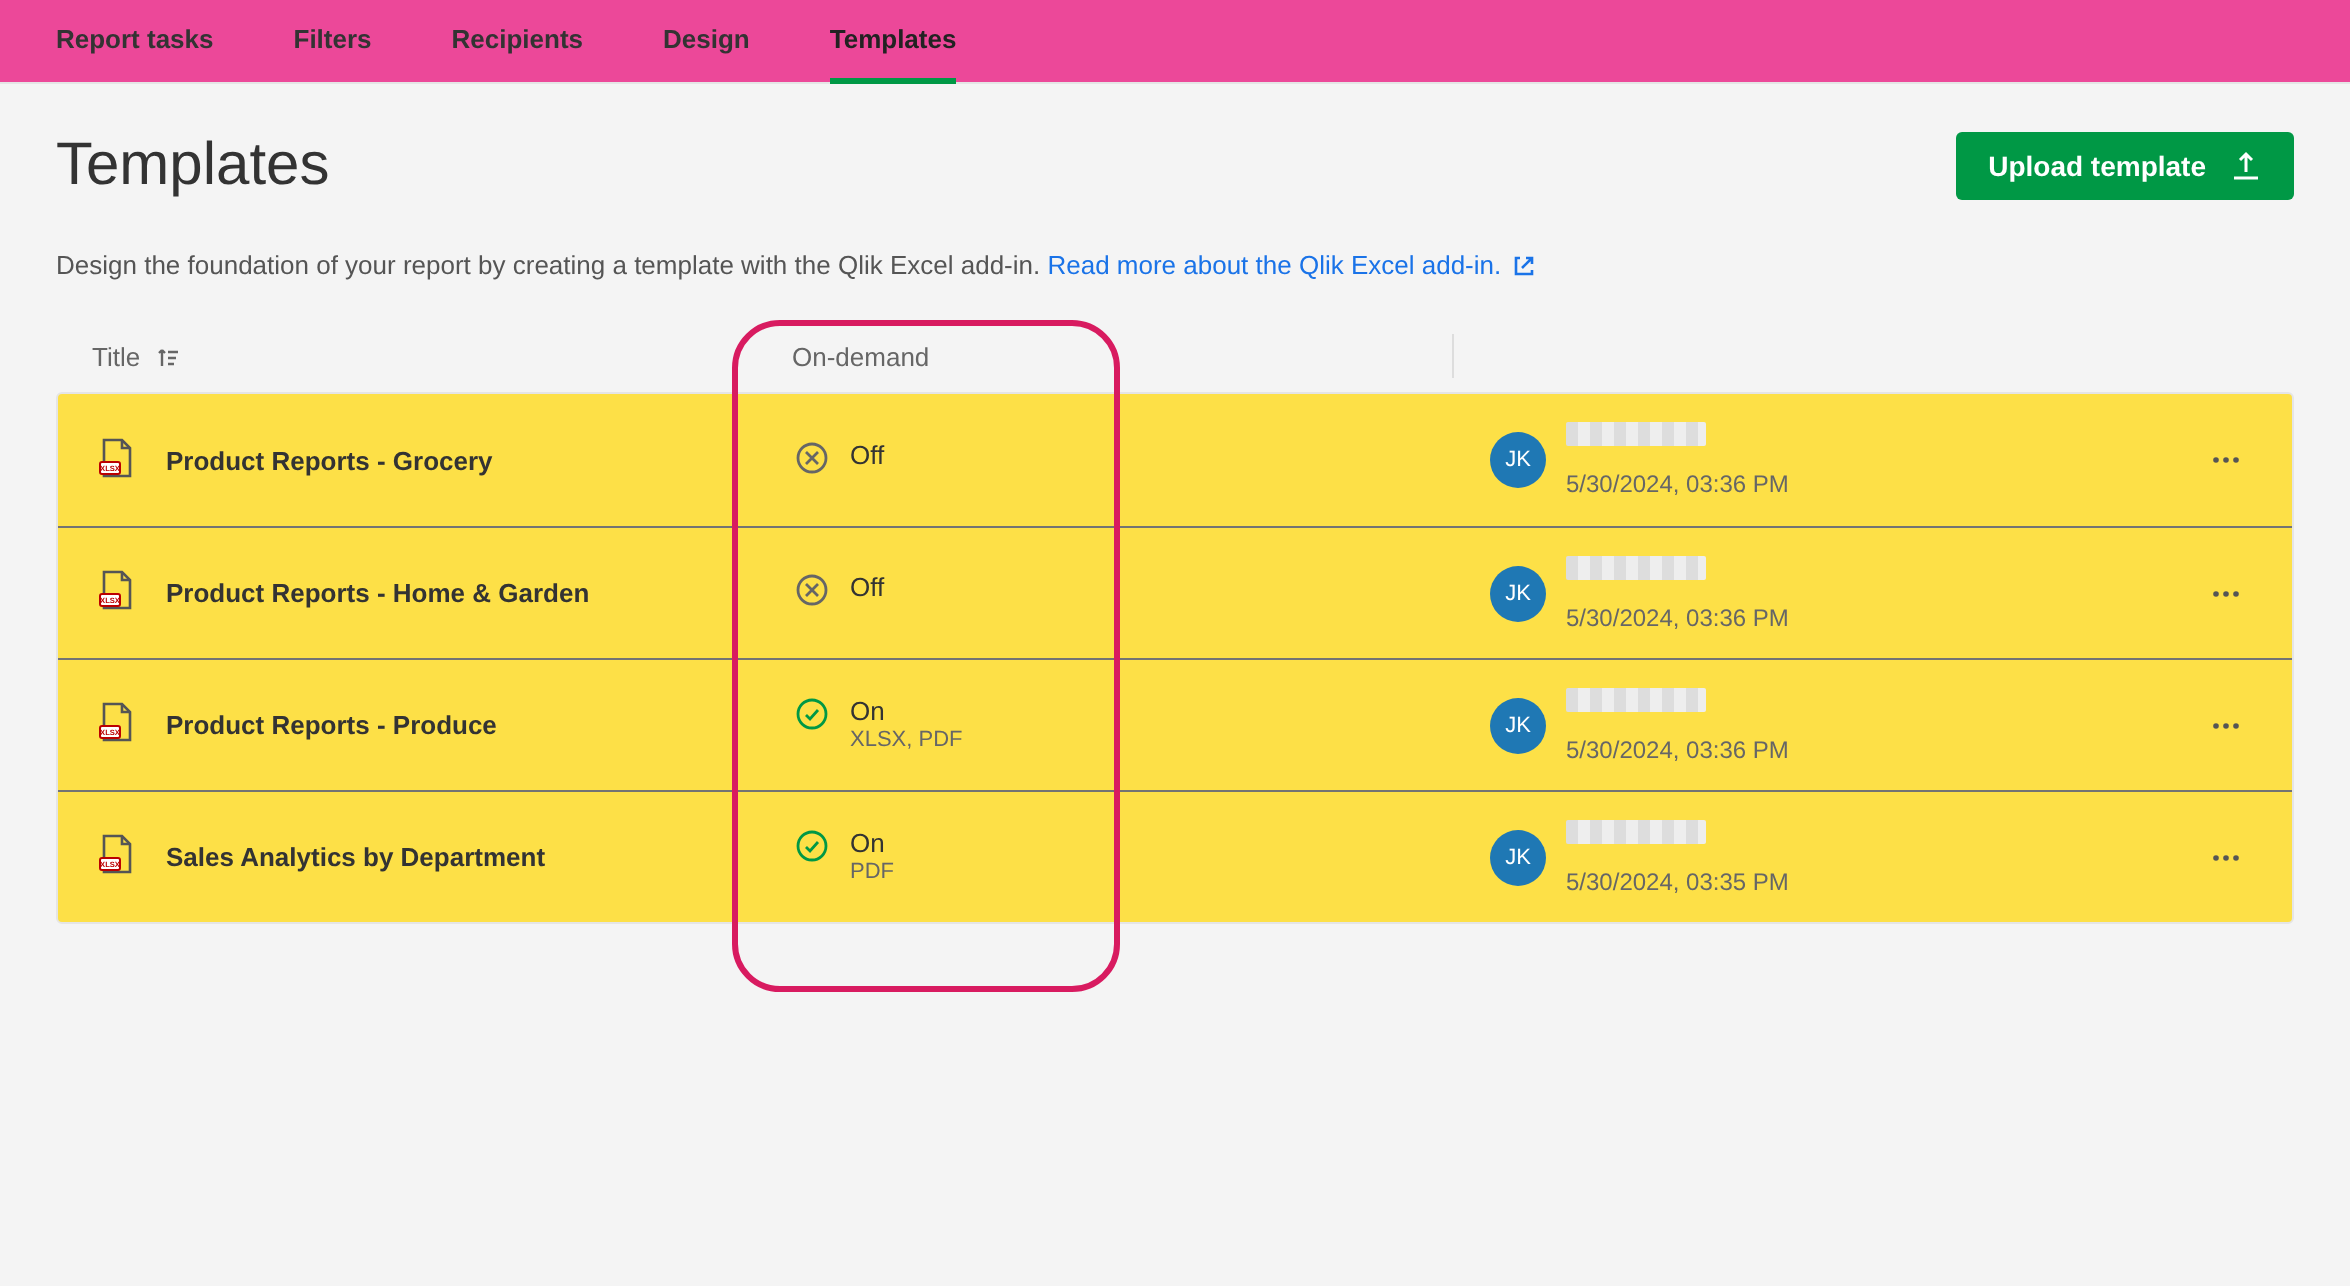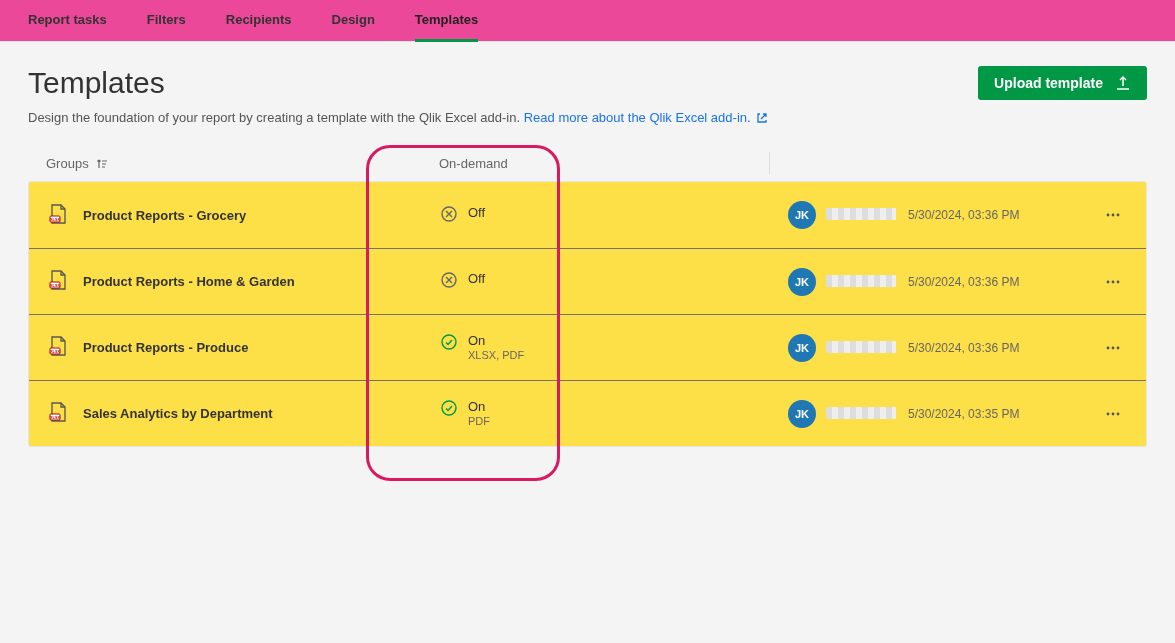--- a/index.html
+++ b/index.html
@@ -55,21 +55,21 @@
     padding: 9px 16px;
     font-size: 14px;
     font-weight: 700;
     display: flex;
     align-items: center;
     gap: 12px;
     cursor: pointer;
   }
   .upload-icon { display:inline-flex; }
   .desc {
-    margin-top: 10px;
+    margin-top: 25px;
     font-size: 13px;
     color: #555;
   }
   .desc a {
     color: #1a73e8;
     text-decoration: none;
   }
   .ext-icon {
     display:inline-block;
     vertical-align: -2px;
@@ -81,21 +81,21 @@
   }
   .table-header {
     display: flex;
     align-items: center;
     padding: 0 18px;
     height: 36px;
     font-size: 13px;
     color: #666;
   }
   .col-title { width: 350px; }
-  .col-ondemand { width: 330px; padding-left: 0px; margin-left: 43px; }
+  .col-ondemand { width: 330px; padding-left: 0px; }
   .col-updated { flex: 1; padding-left: 18px; border-left: 1px solid #ddd; height: 22px; display:flex; align-items:center;}
   .col-actions { width: 60px; border-left: 1px solid #ddd; height:22px;}
   .sort-icon { display:inline-flex; margin-left:4px; vertical-align:-2px;}
   .list {
     background: #fde047;
     border: 1px solid #e5e5e5;
     border-radius: 3px;
   }
   .row {
     display: flex;
@@ -127,24 +127,24 @@
     align-items:center;
     gap: 10px;
     border-left: none;
     height: auto;
   }
   .avatar {
     width: 28px; height: 28px; border-radius: 50%;
     background: #1f78b4;
     color: #fff;
     font-size: 11px;
-    font-weight: 700;
+    font-weight: 400;
     display:flex; align-items:center; justify-content:center;
   }
-  .updated-col { display:flex; flex-direction:row; gap:12px;text-align:right;}
+  .updated-col { display:flex; flex-direction:column; gap:12px;text-align:right;}
   .blurred-name {
     width: 70px; height: 12px;
     background: repeating-linear-gradient(90deg,#ddd 0 6px,#eee 6px 12px);
     border-radius: 1px;
   }
   .updated-date { font-size: 12px; color: #666; }
   .row .col-actions {
     display:flex; justify-content:flex-end; border-left:none; height:auto;
   }
   .more-btn {
@@ -192,21 +192,21 @@
         <svg width="12" height="12" viewBox="0 0 12 12" fill="none" stroke="#1a73e8" stroke-width="1.3">
           <path d="M4 2H2v8h8V8M7 2h3v3M10 2L5 7"></path>
         </svg>
       </span>
     </a>
   </p>
 
   <div class="table-wrap">
     <div class="table-header">
       <div class="col-title">
-        <span>Groups</span>
+        <span>Title</span>
         <span class="sort-icon">
           <svg width="12" height="12" viewBox="0 0 12 12" fill="none" stroke="#666" stroke-width="1.2">
             <path d="M3 2v8M3 2l-1.5 1.5M3 2l1.5 1.5M6 3h5M6 6h4M6 9h3"></path>
           </svg>
         </span>
       </div>
       <div class="col-ondemand">
         <span>On-demand</span>
       </div>
       <div class="col-actions"></div>

